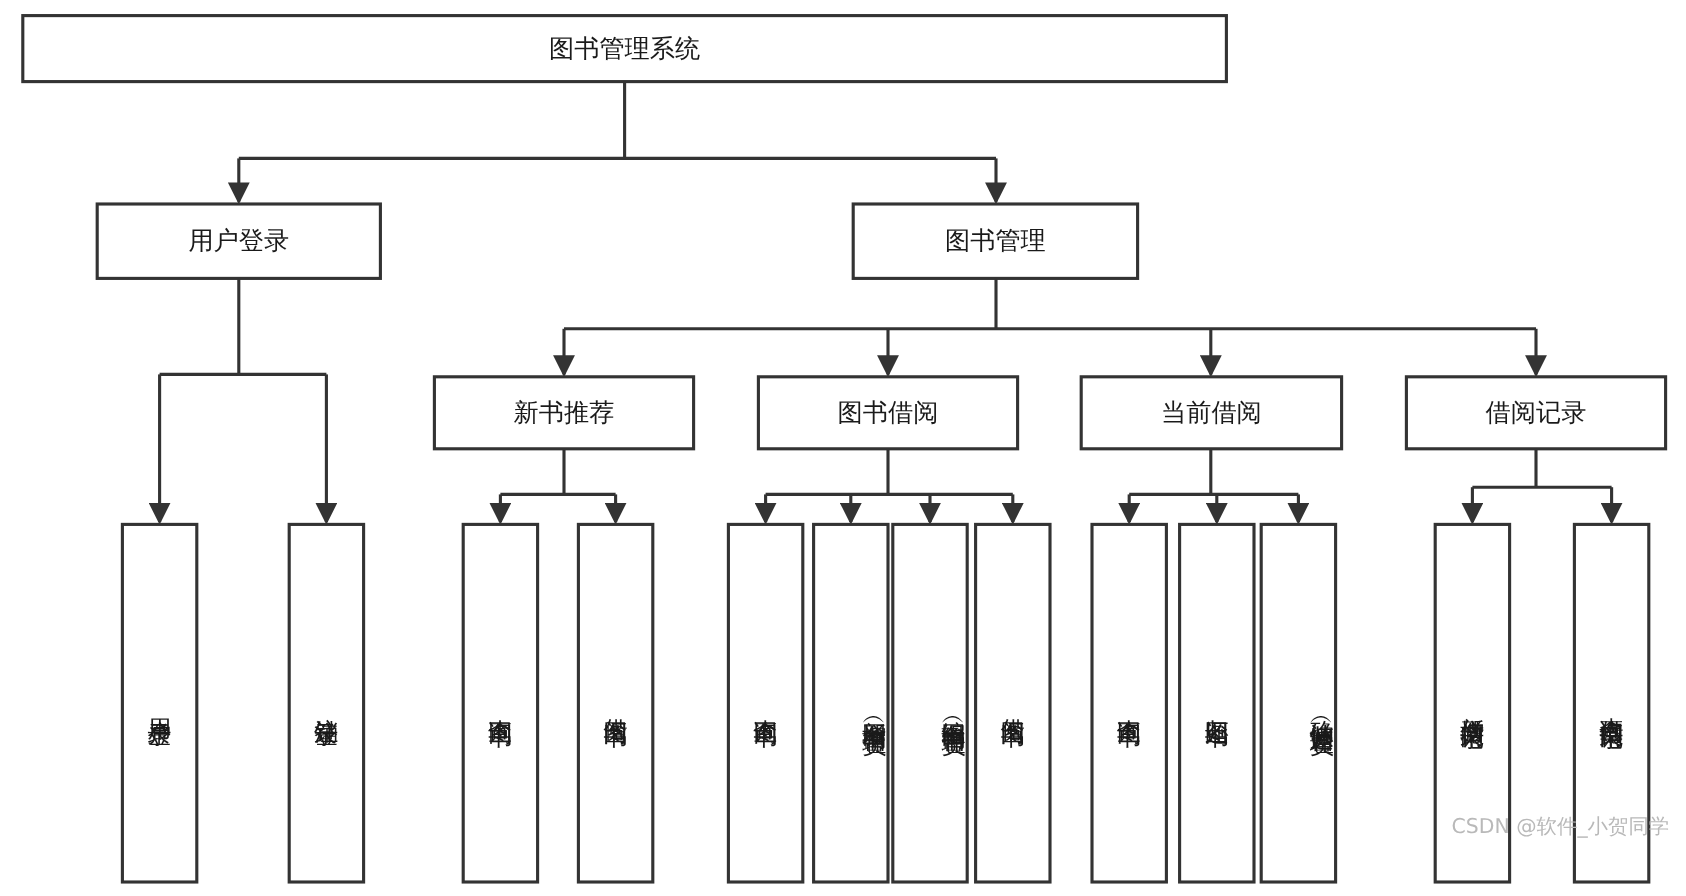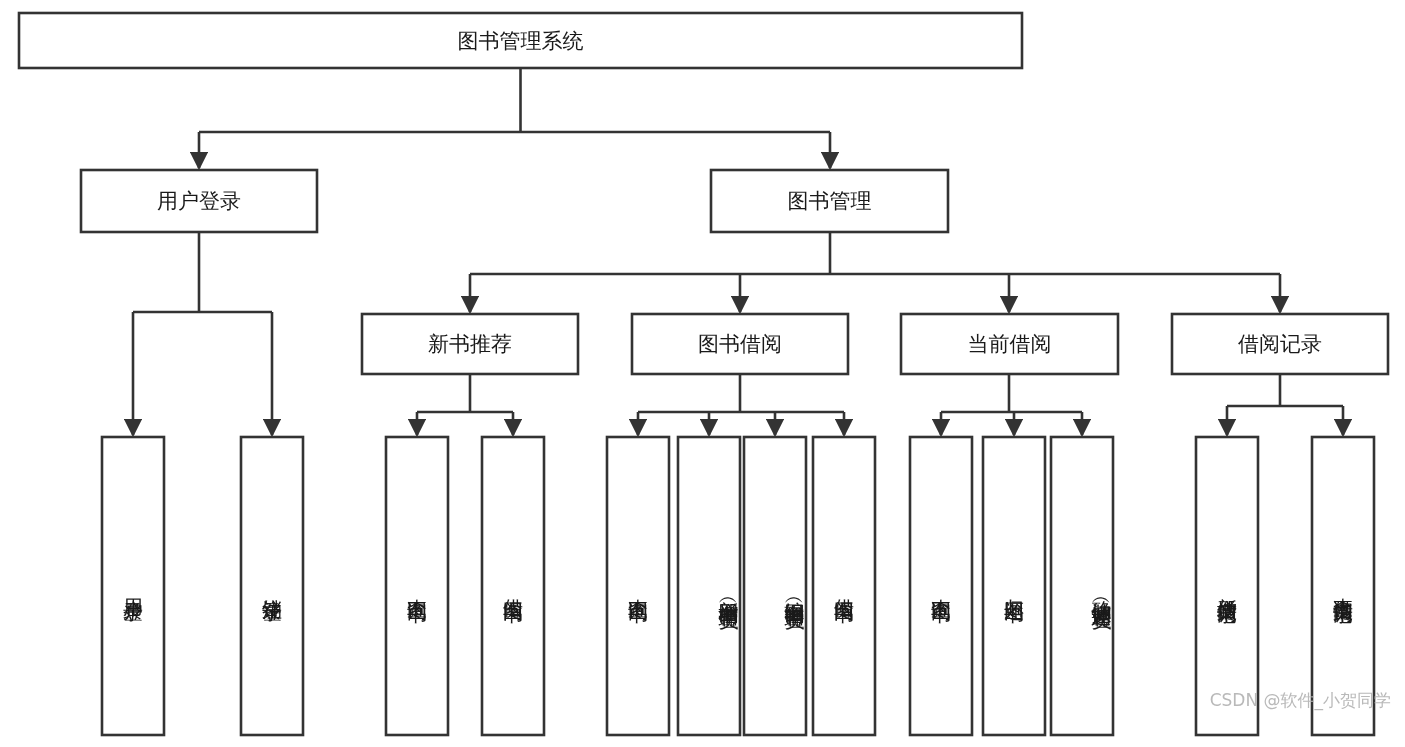--- a/index.html
+++ b/index.html
@@ -63,21 +63,21 @@
     white-space: nowrap;
     pointer-events: none;
     user-select: none;
   }
   .node-label-v.centered {
     align-items: center;
   }
   .watermark {
     position: absolute;
     right: 14px;
-    bottom: 6px;
+    bottom: 18px;
     font-family: "DejaVu Sans", "Liberation Sans", sans-serif;
     font-size: 17px;
     color: #b9b9b9;
     white-space: nowrap;
     user-select: none;
   }
 </style>
 </head>
 <body>
 

